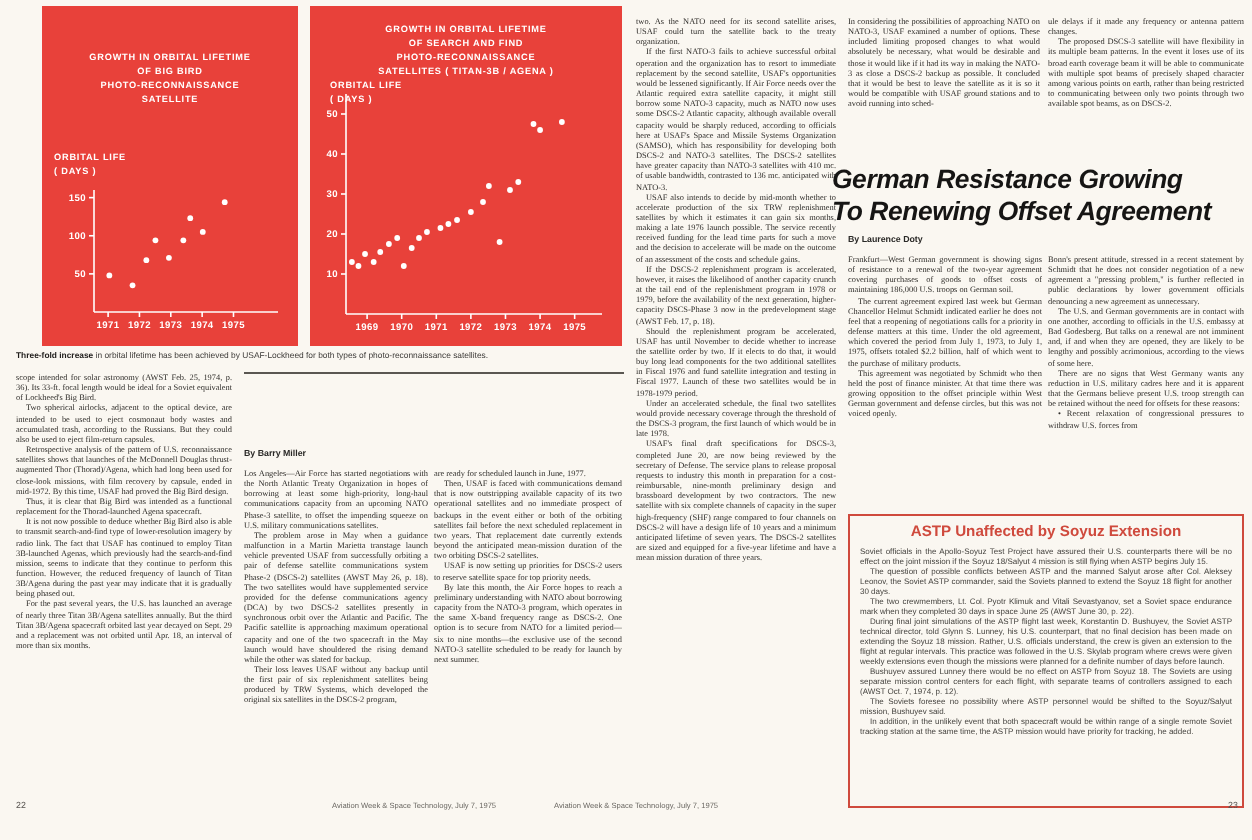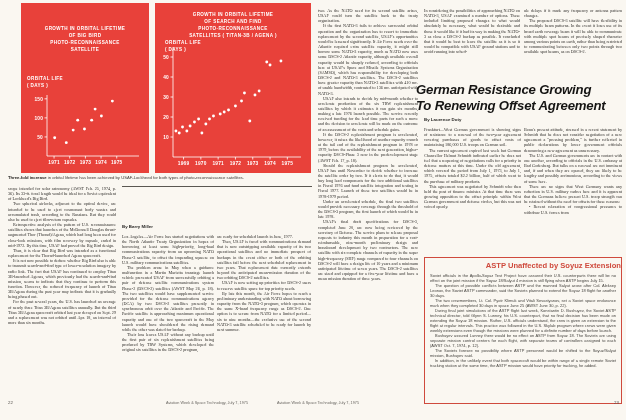--- a/index.html
+++ b/index.html
@@ -38,21 +38,21 @@
   .colB{left:122px;top:234px;width:92px;height:130px;}
   .colC{left:217px;top:234px;width:94px;height:136px;}
   .colD{left:318px;top:8px;width:100px;height:386px;}
   .colE{left:424px;top:8px;width:96px;height:72px;}
   .colF{left:524px;top:8px;width:98px;height:72px;}
   .colG{left:424px;top:127px;width:97px;height:126px;}
   .colH{left:524px;top:127px;width:98px;height:126px;}
   
   .astp-box{position:absolute;left:424px;top:257px;width:198px;height:147px;
      border:1.2px solid var(--astp-red,#cf4a3d);box-sizing:border-box;background:#faf7f1;}
-  .astp-box h2{margin:3px 0 2px 0;text-align:right;color:var(--astp-red,#cf4a3d);
+  .astp-box h2{margin:3px 0 2px 0;text-align:center;color:var(--astp-red,#cf4a3d);
      font-family:"Liberation Sans",sans-serif;font-size:7.6px;font-weight:bold;}
   .astp-body{position:absolute;left:5px;right:5px;top:15px;bottom:2px;
      font-family:"Liberation Sans",sans-serif;font-size:4.0px;line-height:5.0px;
      color:#45433f;text-align:justify;overflow:hidden;}
   .astp-body p{margin:0;text-indent:5px;}
   .astp-body p:first-child{text-indent:0;}
   
   .footer-text{position:absolute;top:401px;font-family:"Liberation Sans",sans-serif;
      font-size:3.8px;color:#6b6863;}
   .page-num{position:absolute;top:400px;font-family:"Liberation Sans",sans-serif;

